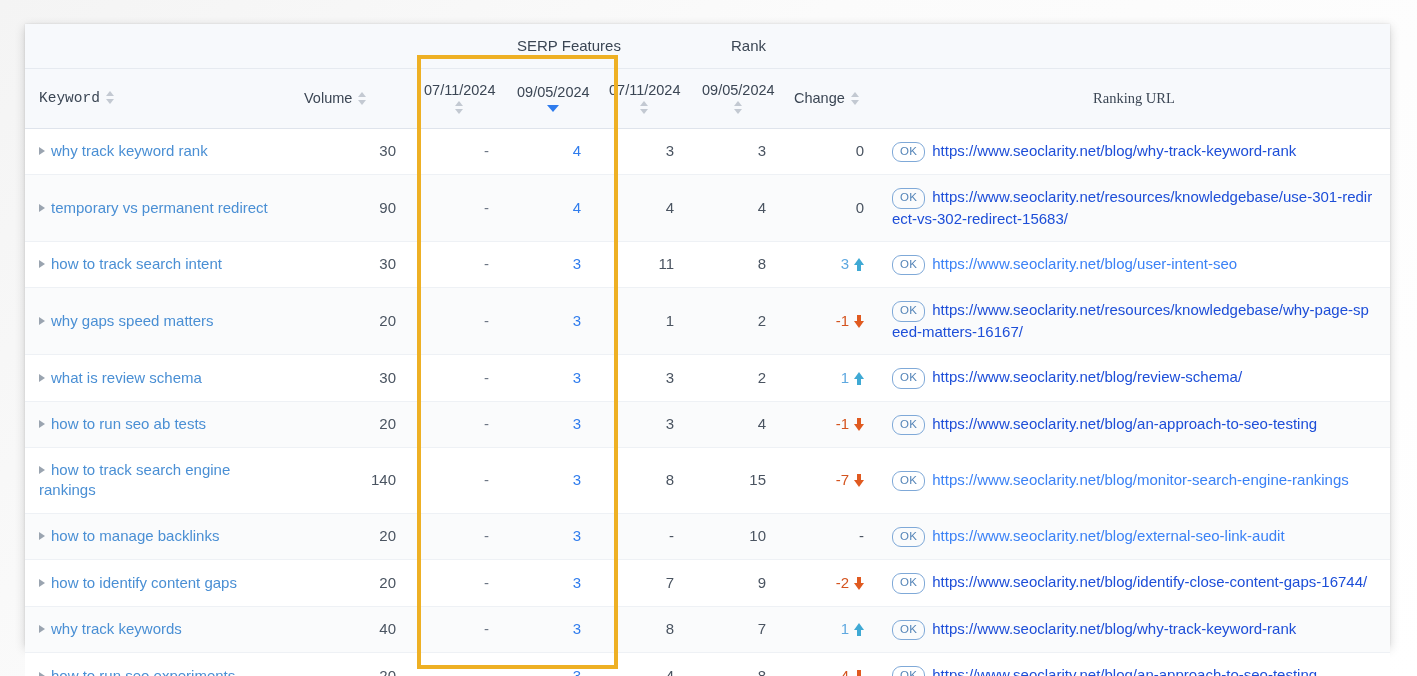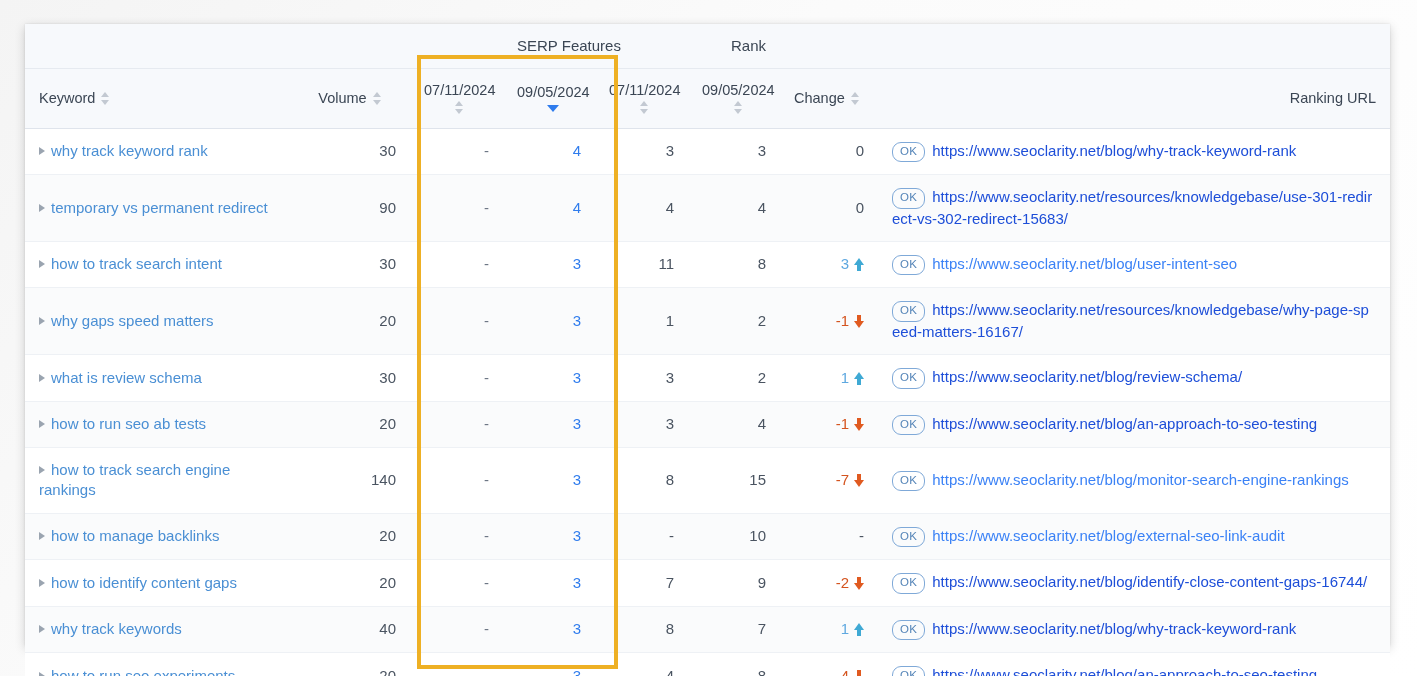--- a/index.html
+++ b/index.html
@@ -42,28 +42,28 @@
   thead tr.sub-row th {
     background: #f7f9fc;
     border-bottom: 1px solid #dfe4ec;
     font-weight: normal;
     font-size: 14.5px;
     color: #3b4654;
     height: 60px;
     padding: 0 14px 0 14px;
     vertical-align: middle;
   }
-  th.c-keyword   { width: 265px; text-align: left; }
-  th.c-volume    { width: 120px; text-align: center; }
+  th.c-keyword   { width: 265px; text-align: left; font-family: Liberation Mono, monospace; }
+  th.c-volume    { width: 120px; text-align: left; }
   th.c-sf1       { width: 93px;  text-align: right; }
   th.c-sf2       { width: 92px;  text-align: right; }
   th.c-rk1       { width: 93px;  text-align: right; }
   th.c-rk2       { width: 92px;  text-align: right; }
   th.c-change    { width: 98px;  text-align: left; }
-  th.c-url       { width: auto;  text-align: right; }
+  th.c-url       { width: auto;  text-align: center; font-family: Liberation Serif, serif; }
   .hdr-label { white-space: nowrap; margin-top: 40px; }
   .hdr-stack { display: inline-block; text-align: center; line-height: 1.15; }
   .sort {
     display: inline-block;
     width: 9px; height: 13px;
     vertical-align: -2px;
     margin-left: 6px;
     position: relative;
   }
   .sort::before, .sort::after {

